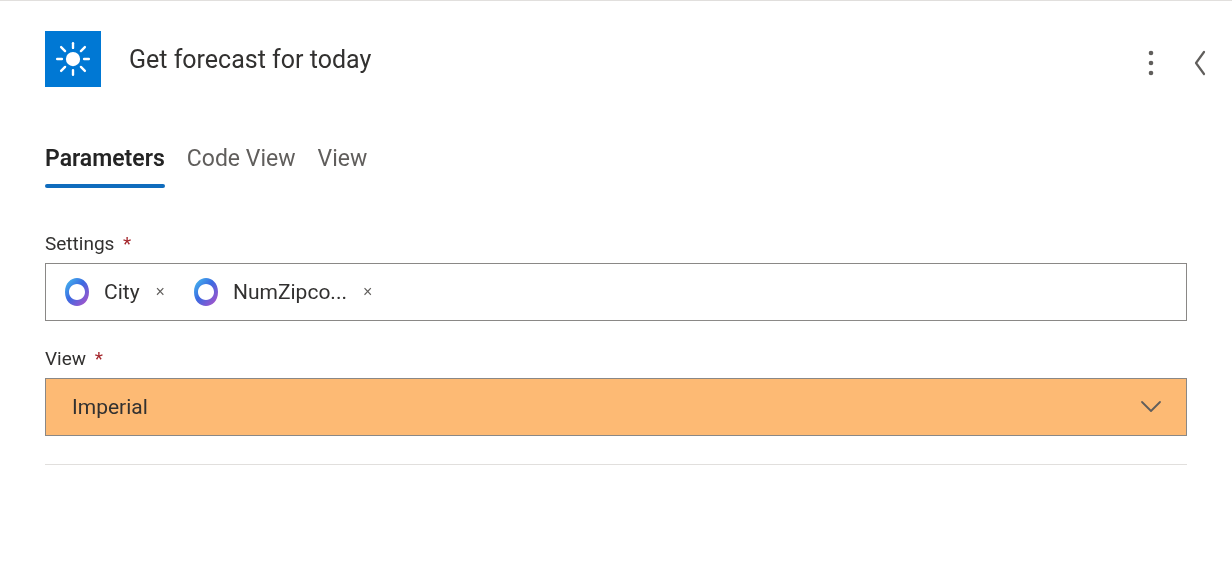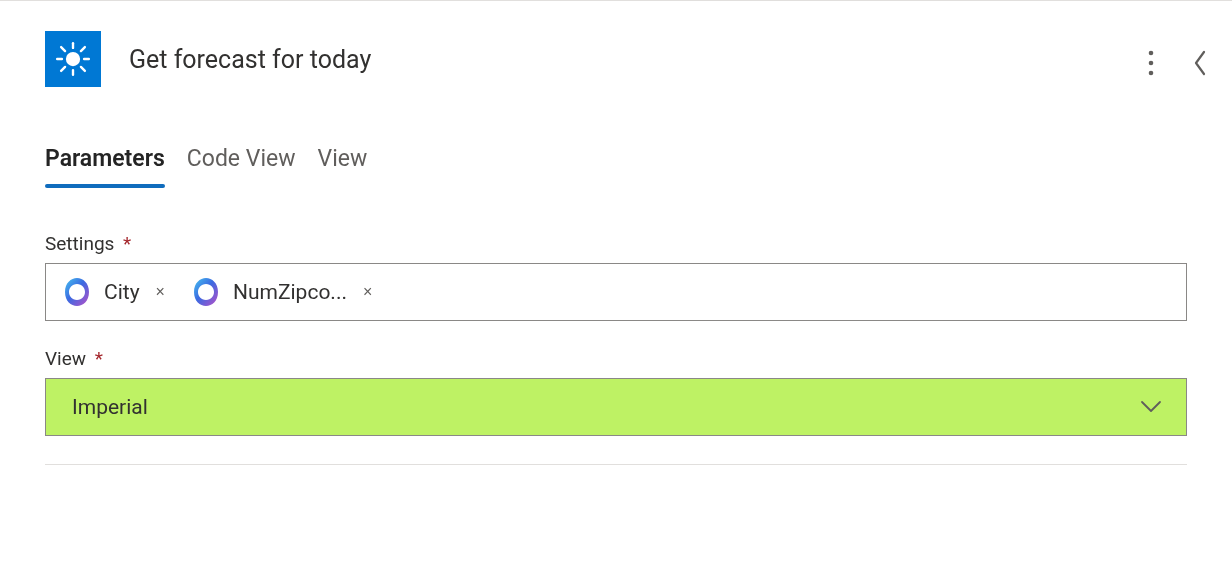--- a/index.html
+++ b/index.html
@@ -131,21 +131,21 @@
   }
   .select {
     border: 1px solid #8a8886;
     height: 58px;
     display: flex;
     align-items: center;
     justify-content: space-between;
     padding: 0 24px 0 26px;
     font-size: 21px;
     cursor: pointer;
-    background: #bef264;
+    background: #fdba74;
   }
   .divider {
     margin: 28px 45px 0 45px;
     border: none;
     border-top: 1px solid #e1dfdd;
   }
 </style>
 </head>
 <body>
 

